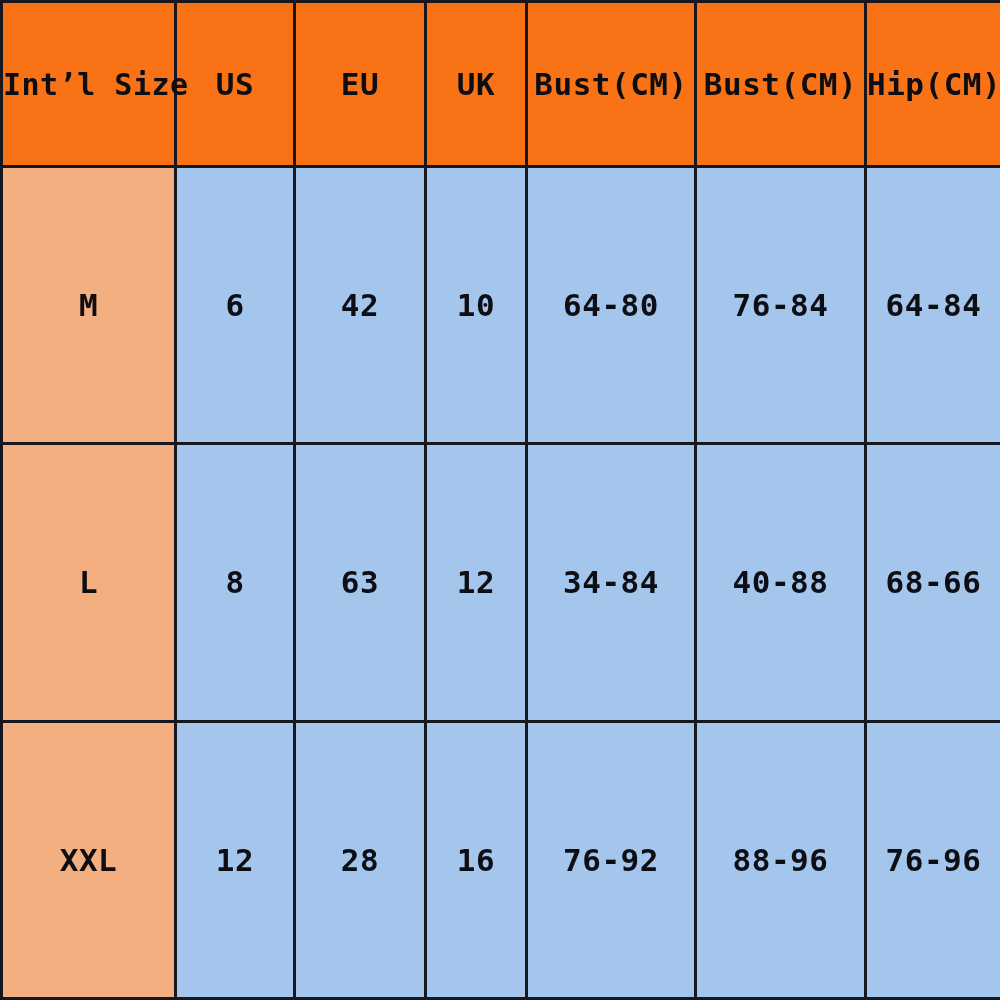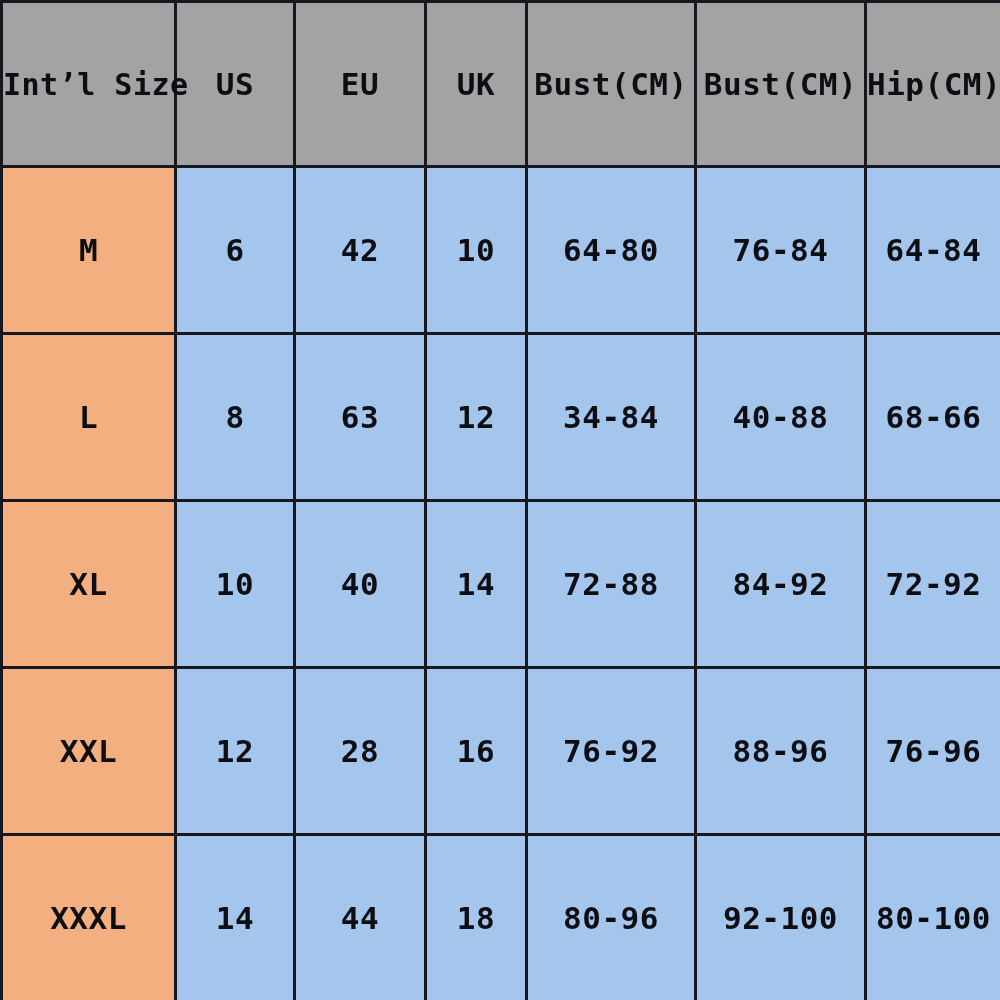--- a/index.html
+++ b/index.html
@@ -43,21 +43,21 @@
 
   
   #size-chart {
     border: 0;
   }
 
   thead tr { height: 165px; }
   tbody tr { height: 167px; }
 
   th.head-cell {
-    background: #a3a3a3;
+    background: #f97316;
     font-size: 31px;
     margin-left: 8px;
   }
   th.head-cell.intl { font-size: 30px; }
 
   td.size-cell {
     background: #f4af80;
     font-size: 31px;
   }
 
@@ -108,40 +108,22 @@
     <tr>
       <td class="size-cell">L</td>
       <td class="value-cell">8</td>
       <td class="value-cell">63</td>
       <td class="value-cell">12</td>
       <td class="range-cell">34-84</td>
       <td class="range-cell">40-88</td>
       <td class="range-cell">68-66</td>
     </tr>
     <tr>
-      <td class="size-cell">XL</td>
-      <td class="value-cell">10</td>
-      <td class="value-cell">40</td>
-      <td class="value-cell">14</td>
-      <td class="range-cell">72-88</td>
-      <td class="range-cell">84-92</td>
-      <td class="range-cell">72-92</td>
-    </tr>
-    <tr>
       <td class="size-cell">XXL</td>
       <td class="value-cell">12</td>
       <td class="value-cell">28</td>
       <td class="value-cell">16</td>
       <td class="range-cell">76-92</td>
       <td class="range-cell">88-96</td>
       <td class="range-cell">76-96</td>
     </tr>
-    <tr>
-      <td class="size-cell">XXXL</td>
-      <td class="value-cell">14</td>
-      <td class="value-cell">44</td>
-      <td class="value-cell">18</td>
-      <td class="range-cell">80-96</td>
-      <td class="range-cell">92-100</td>
-      <td class="range-cell">80-100</td>
-    </tr>
   </tbody>
 </table>
 
 </body></html>

